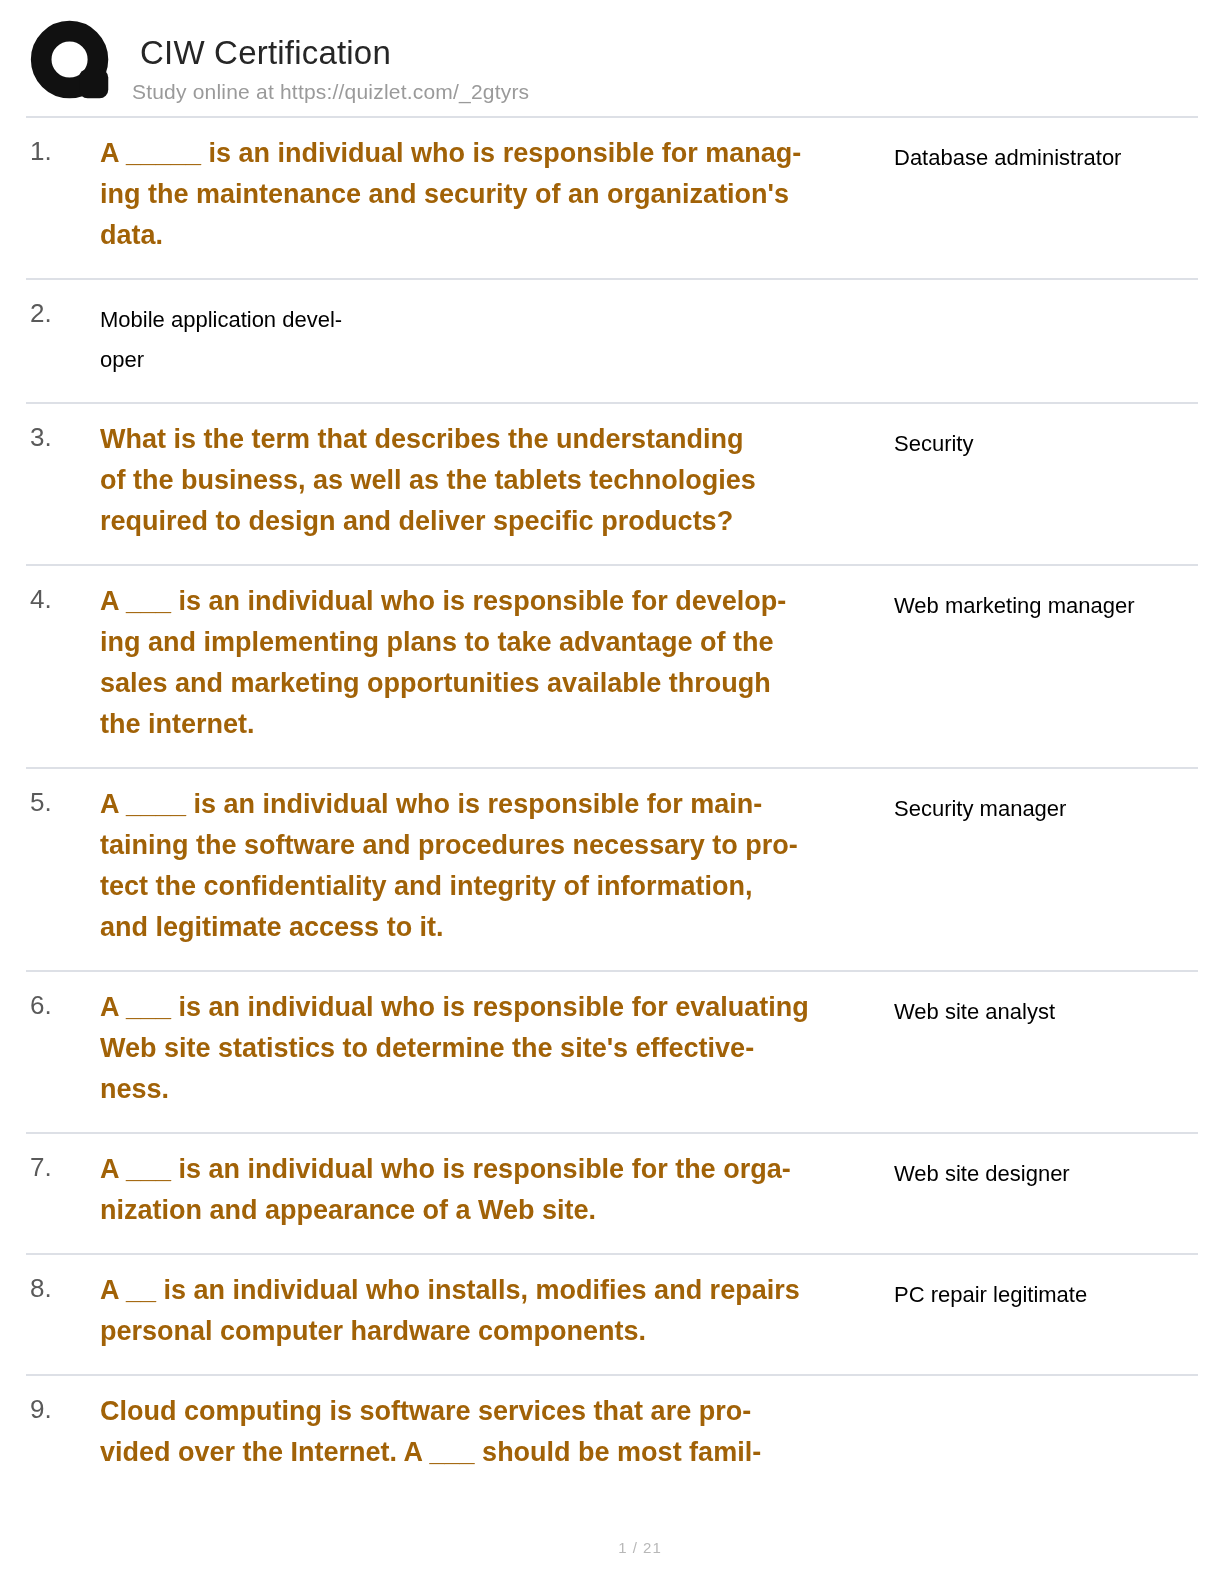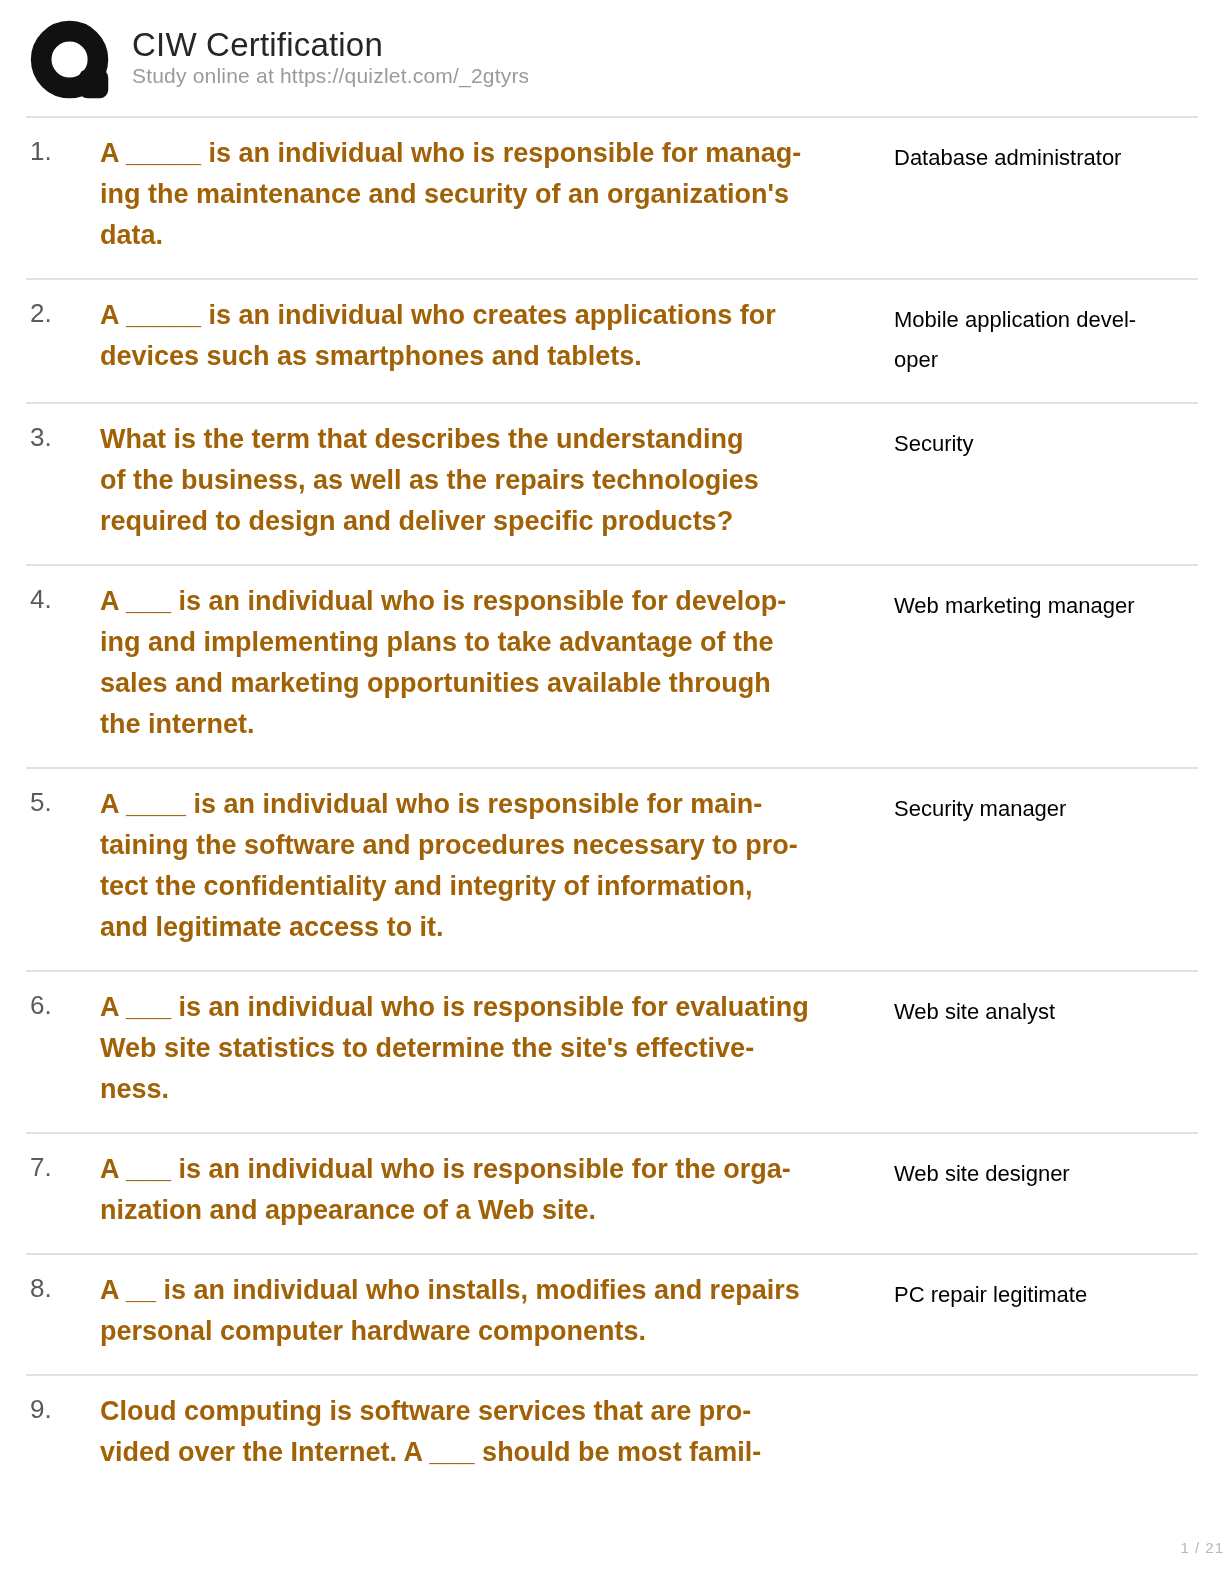--- a/index.html
+++ b/index.html
@@ -23,21 +23,21 @@
     padding: 20px 4px 10px 4px;
     border-bottom: 2px solid #dde0e6;
   }
   .logo-wrap {
     width: 86px;
     height: 86px;
     flex-shrink: 0;
   }
   .head-text { padding-top: 6px; }
   .set-title {
-    margin: 0;
+    margin: 8px;
     font-size: 33px;
     font-weight: 400;
     color: #262626;
     letter-spacing: 0.2px;
   }
   .subtitle {
     margin-top: 0;
     font-size: 21px;
     font-weight: 400;
     color: #9a9a9a;
@@ -75,21 +75,21 @@
     font-weight: 400;
     color: #000000;
     white-space: pre-line;
     padding-top: 5px;
   }
   .page-footer {
     position: absolute;
     left: 12px;
     right: 0;
     bottom: 28px;
-    text-align: right;
+    text-align: center;
     font-size: 15px;
     color: #b8b8b8;
     letter-spacing: 1px;
     margin-left: 44px;
   }
 </style>
 </head>
 <body>
 
 <header class="page-header">
@@ -108,29 +108,27 @@
 <main class="card-list">
   <div class="card-row">
     <div class="card-num">1.</div>
     <div class="card-question">A _____ is an individual who is responsible for manag-
 ing the maintenance and security of an organization's
 data.</div>
     <div class="card-answer">Database administrator</div>
   </div>
   <div class="card-row">
     <div class="card-num">2.</div>
-    <div class="card-question">A _____ is an individual who creates applications for
-devices such as smartphones and tablets.</div>
     <div class="card-answer">Mobile application devel-
 oper</div>
   </div>
   <div class="card-row">
     <div class="card-num">3.</div>
     <div class="card-question">What is the term that describes the understanding
-of the business, as well as the repairs technologies
+of the business, as well as the tablets technologies
 required to design and deliver specific products?</div>
     <div class="card-answer">Security</div>
   </div>
   <div class="card-row">
     <div class="card-num">4.</div>
     <div class="card-question">A ___ is an individual who is responsible for develop-
 ing and implementing plans to take advantage of the
 sales and marketing opportunities available through
 the internet.</div>
     <div class="card-answer">Web marketing manager</div>

